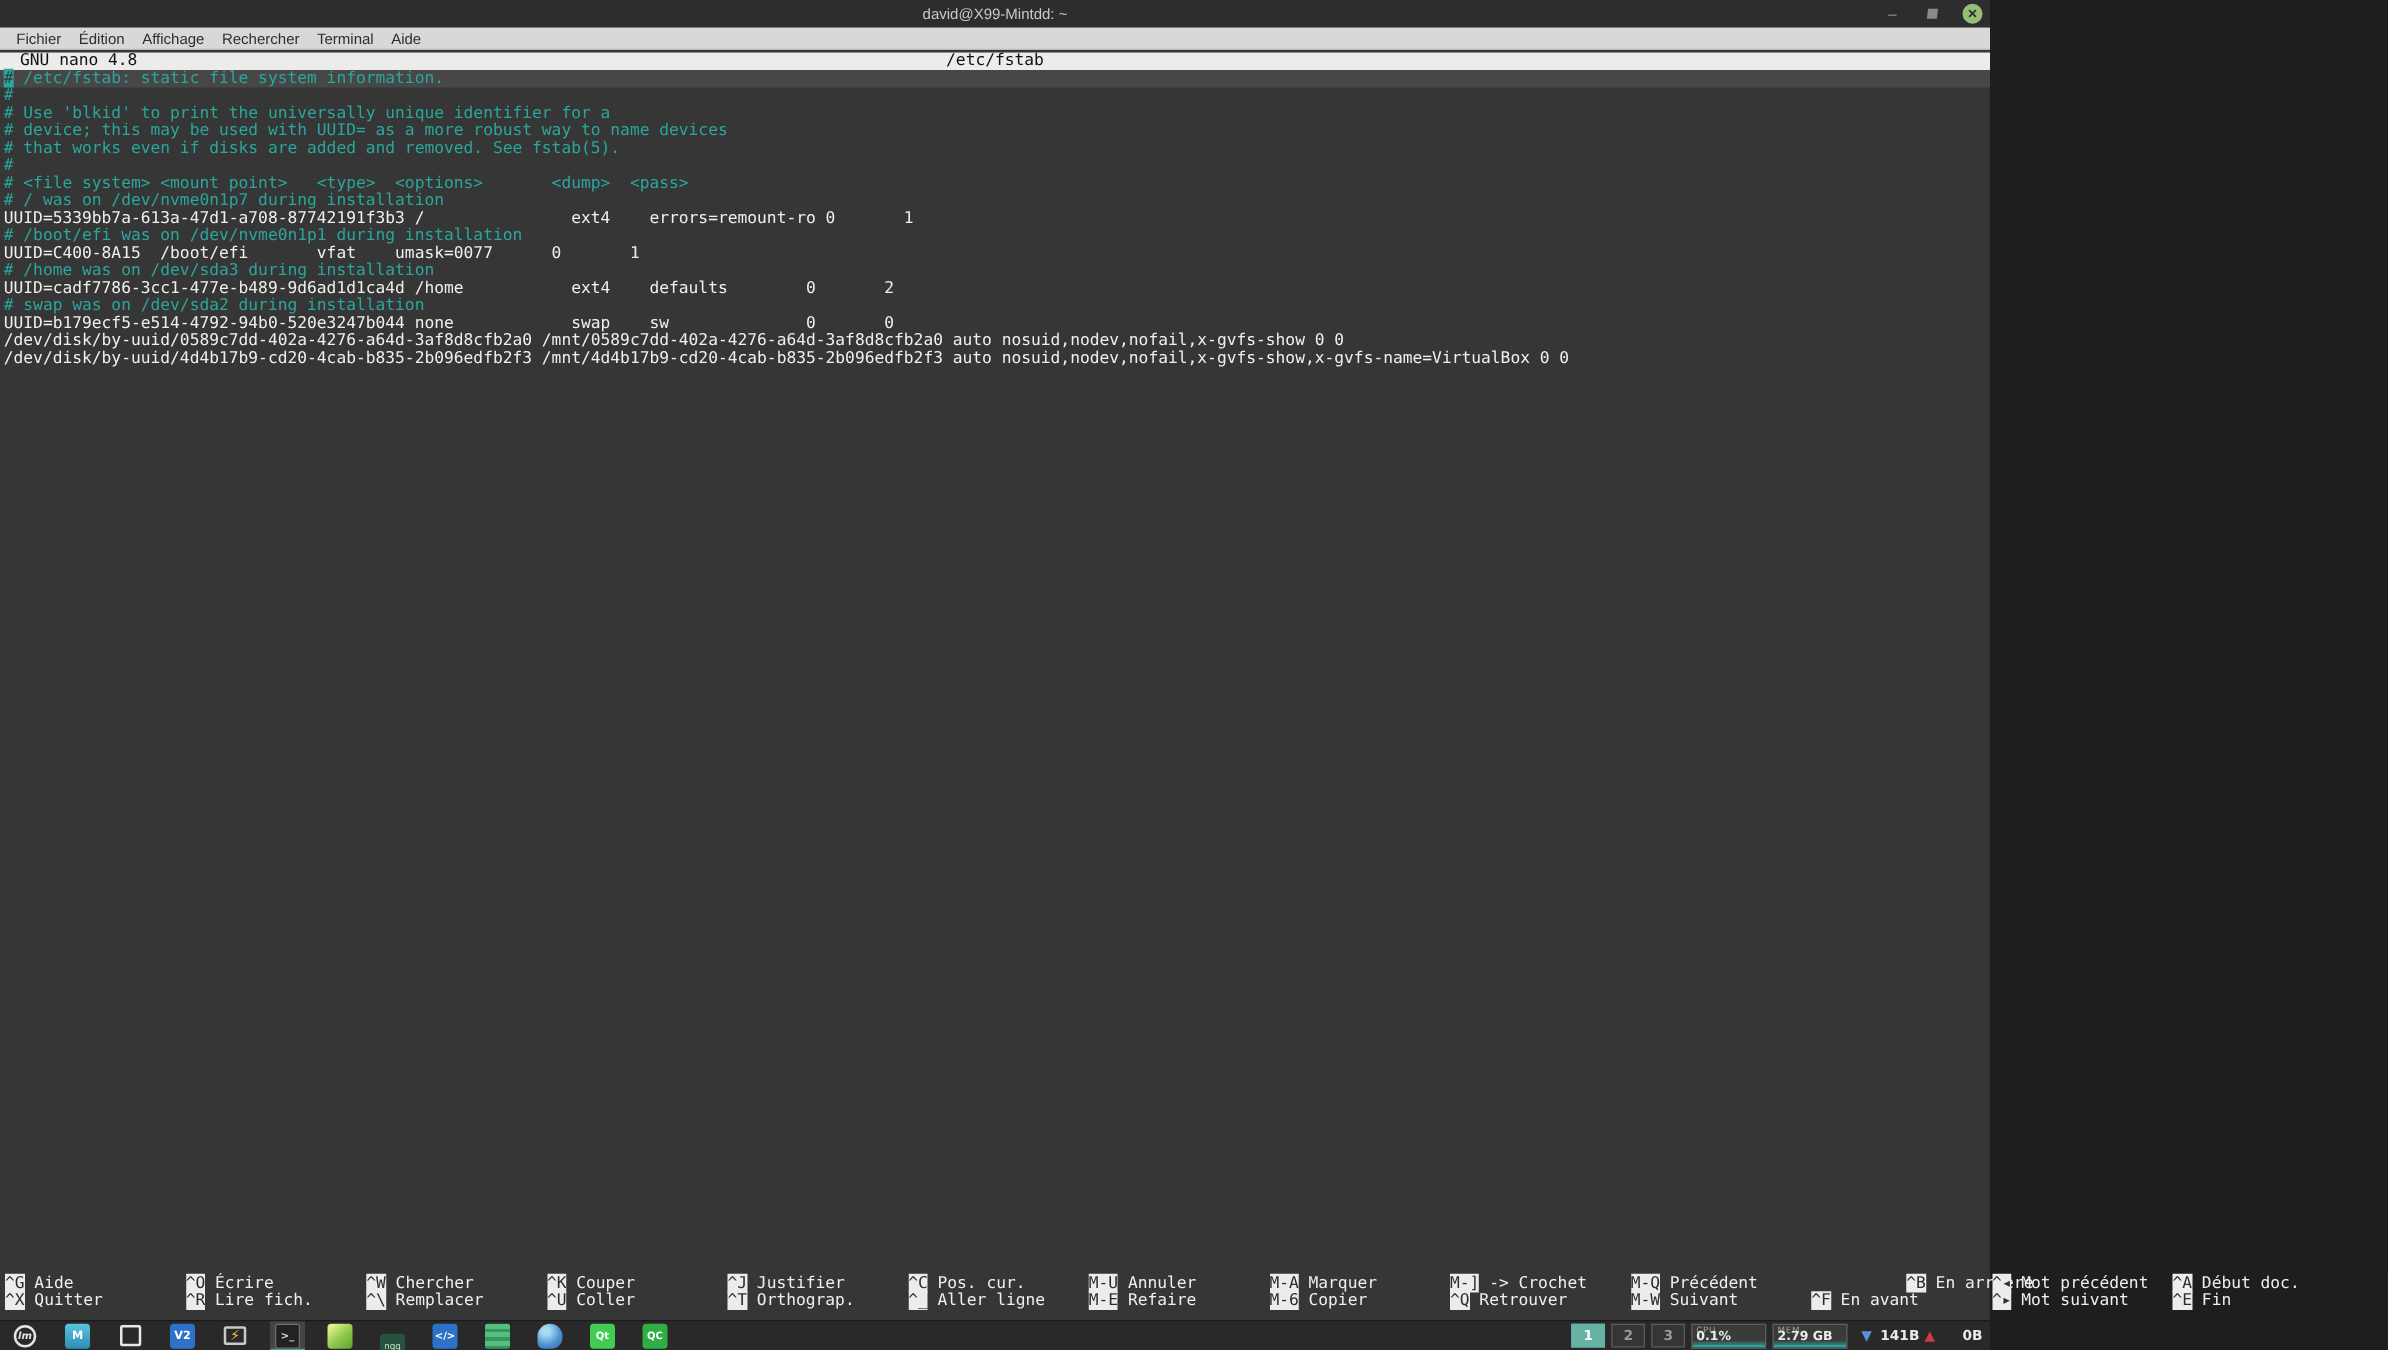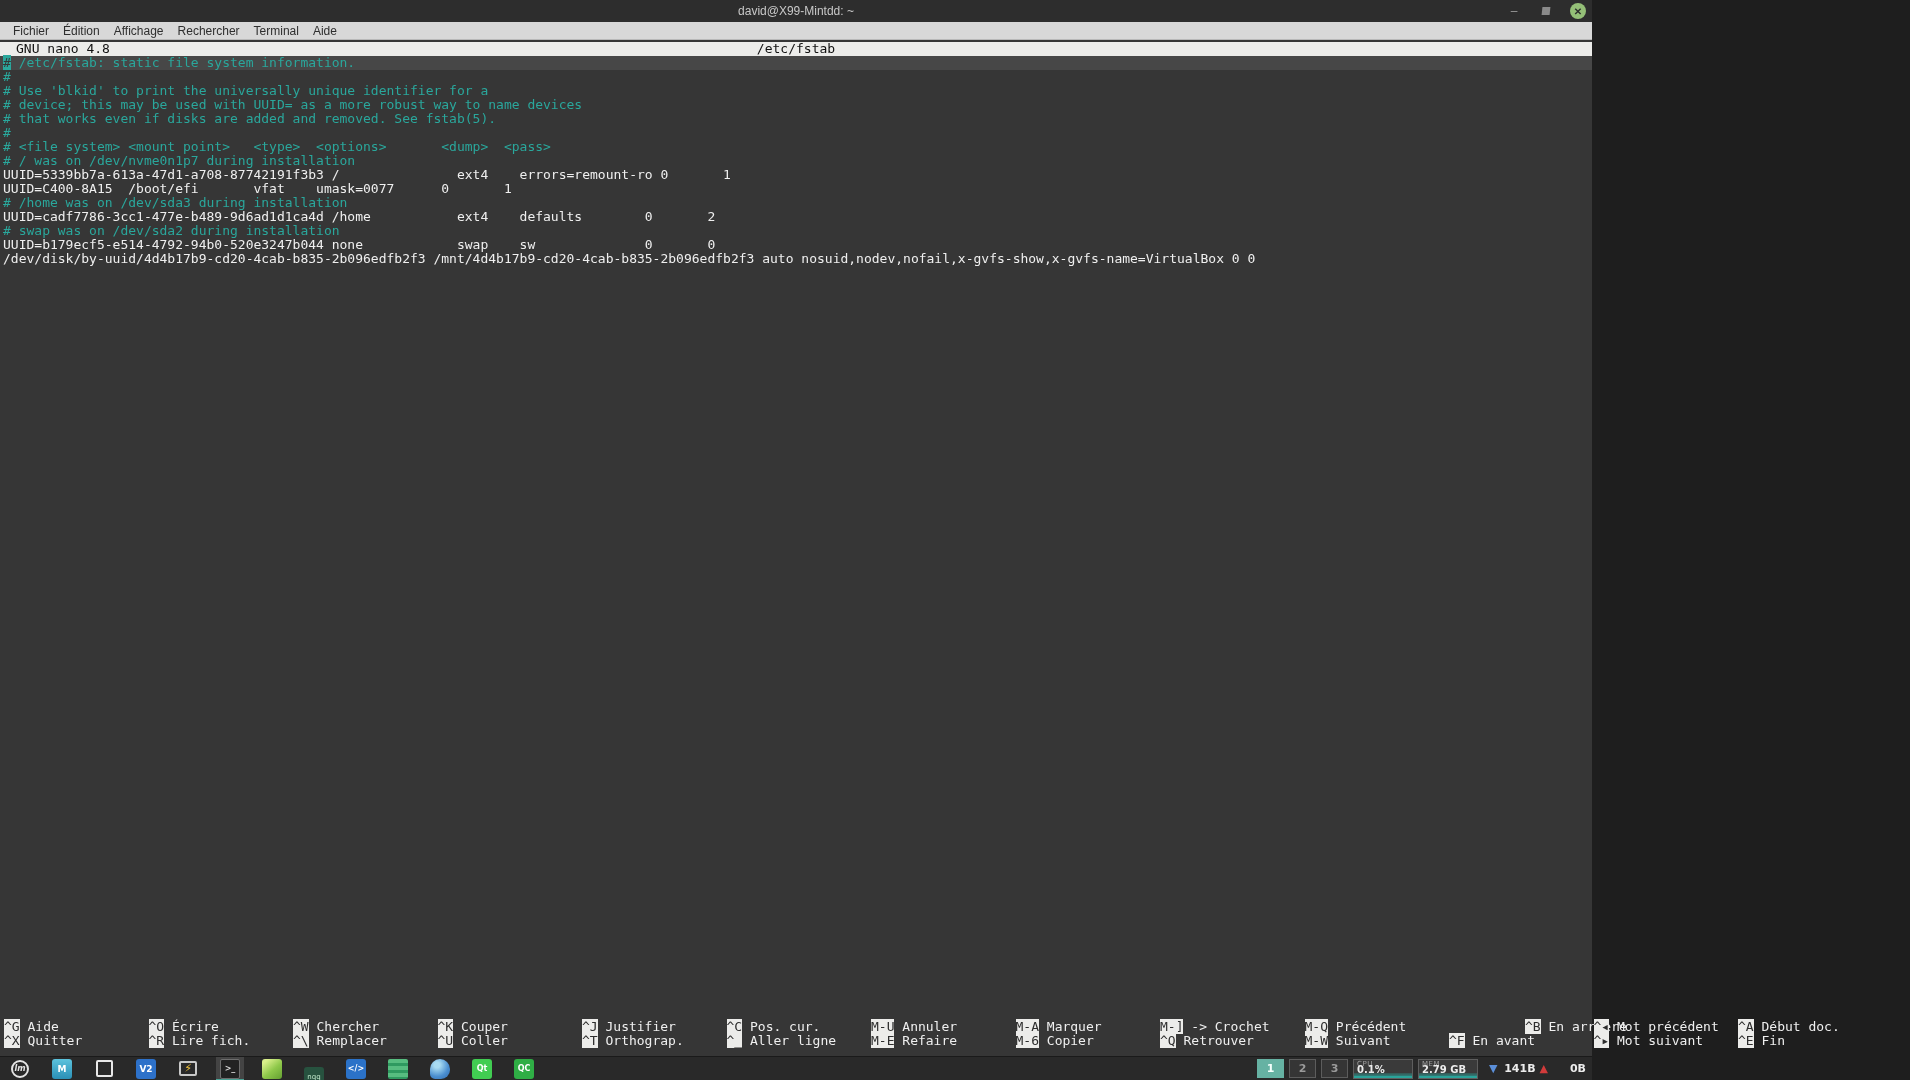--- a/index.html
+++ b/index.html
@@ -108,25 +108,27 @@
     <div class="file-lines" id="file-lines">
         <div class="line comment hl"><span class="cursor">#</span> /etc/fstab: static file system information.</div>
         <div class="line comment">#</div>
         <div class="line comment"># Use 'blkid' to print the universally unique identifier for a</div>
         <div class="line comment"># device; this may be used with UUID= as a more robust way to name devices</div>
         <div class="line comment"># that works even if disks are added and removed. See fstab(5).</div>
         <div class="line comment">#</div>
         <div class="line comment"># &lt;file system&gt; &lt;mount point&gt;   &lt;type&gt;  &lt;options&gt;       &lt;dump&gt;  &lt;pass&gt;</div>
         <div class="line comment"># / was on /dev/nvme0n1p7 during installation</div>
         <div class="line">UUID=5339bb7a-613a-47d1-a708-87742191f3b3 /               ext4    errors=remount-ro 0       1</div>
+        <div class="line comment"># /boot/efi was on /dev/nvme0n1p1 during installation</div>
         <div class="line">UUID=C400-8A15  /boot/efi       vfat    umask=0077      0       1</div>
         <div class="line comment"># /home was on /dev/sda3 during installation</div>
         <div class="line">UUID=cadf7786-3cc1-477e-b489-9d6ad1d1ca4d /home           ext4    defaults        0       2</div>
         <div class="line comment"># swap was on /dev/sda2 during installation</div>
         <div class="line">UUID=b179ecf5-e514-4792-94b0-520e3247b044 none            swap    sw              0       0</div>
+        <div class="line">/dev/disk/by-uuid/0589c7dd-402a-4276-a64d-3af8d8cfb2a0 /mnt/0589c7dd-402a-4276-a64d-3af8d8cfb2a0 auto nosuid,nodev,nofail,x-gvfs-show 0 0</div>
         <div class="line">/dev/disk/by-uuid/4d4b17b9-cd20-4cab-b835-2b096edfb2f3 /mnt/4d4b17b9-cd20-4cab-b835-2b096edfb2f3 auto nosuid,nodev,nofail,x-gvfs-show,x-gvfs-name=VirtualBox 0 0</div>
       </div>
     <div class="shortcuts" id="shortcuts">
         <div class="sc" style="left: 4px; top: 0px;"><span class="key">^G</span> Aide</div>
         <div class="sc" style="left: 148.5px; top: 0px;"><span class="key">^O</span> Écrire</div>
         <div class="sc" style="left: 293px; top: 0px;"><span class="key">^W</span> Chercher</div>
         <div class="sc" style="left: 437.5px; top: 0px;"><span class="key">^K</span> Couper</div>
         <div class="sc" style="left: 582px; top: 0px;"><span class="key">^J</span> Justifier</div>
         <div class="sc" style="left: 726.5px; top: 0px;"><span class="key">^C</span> Pos. cur.</div>
         <div class="sc" style="left: 871px; top: 0px;"><span class="key">M-U</span> Annuler</div>

